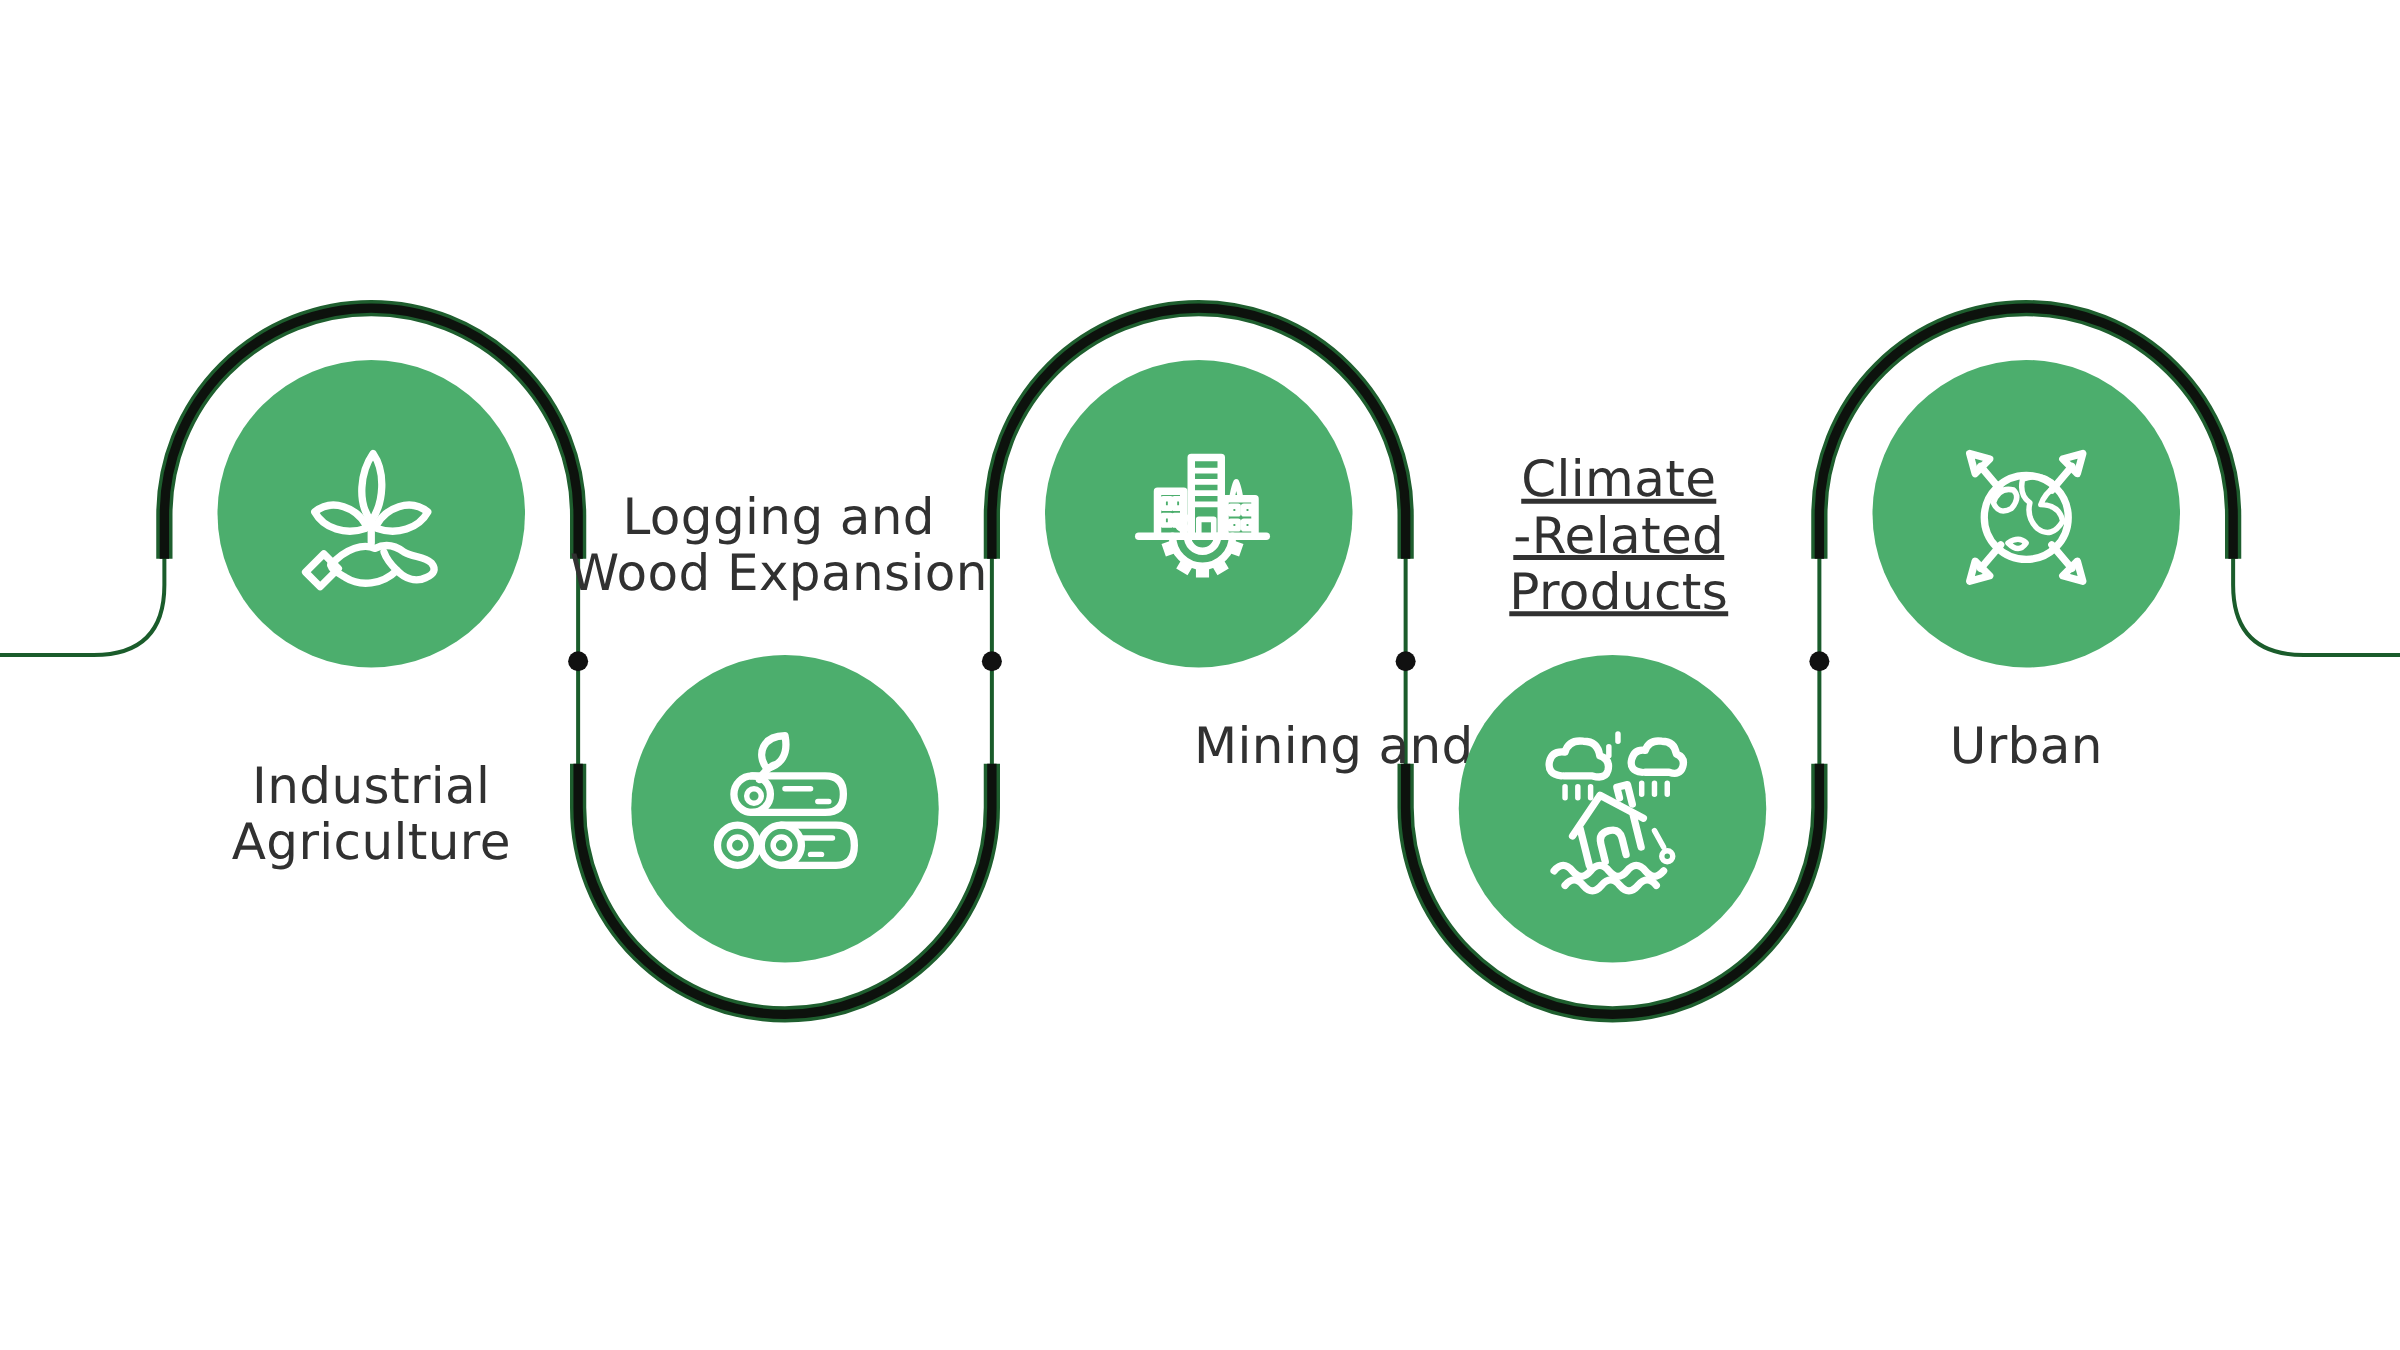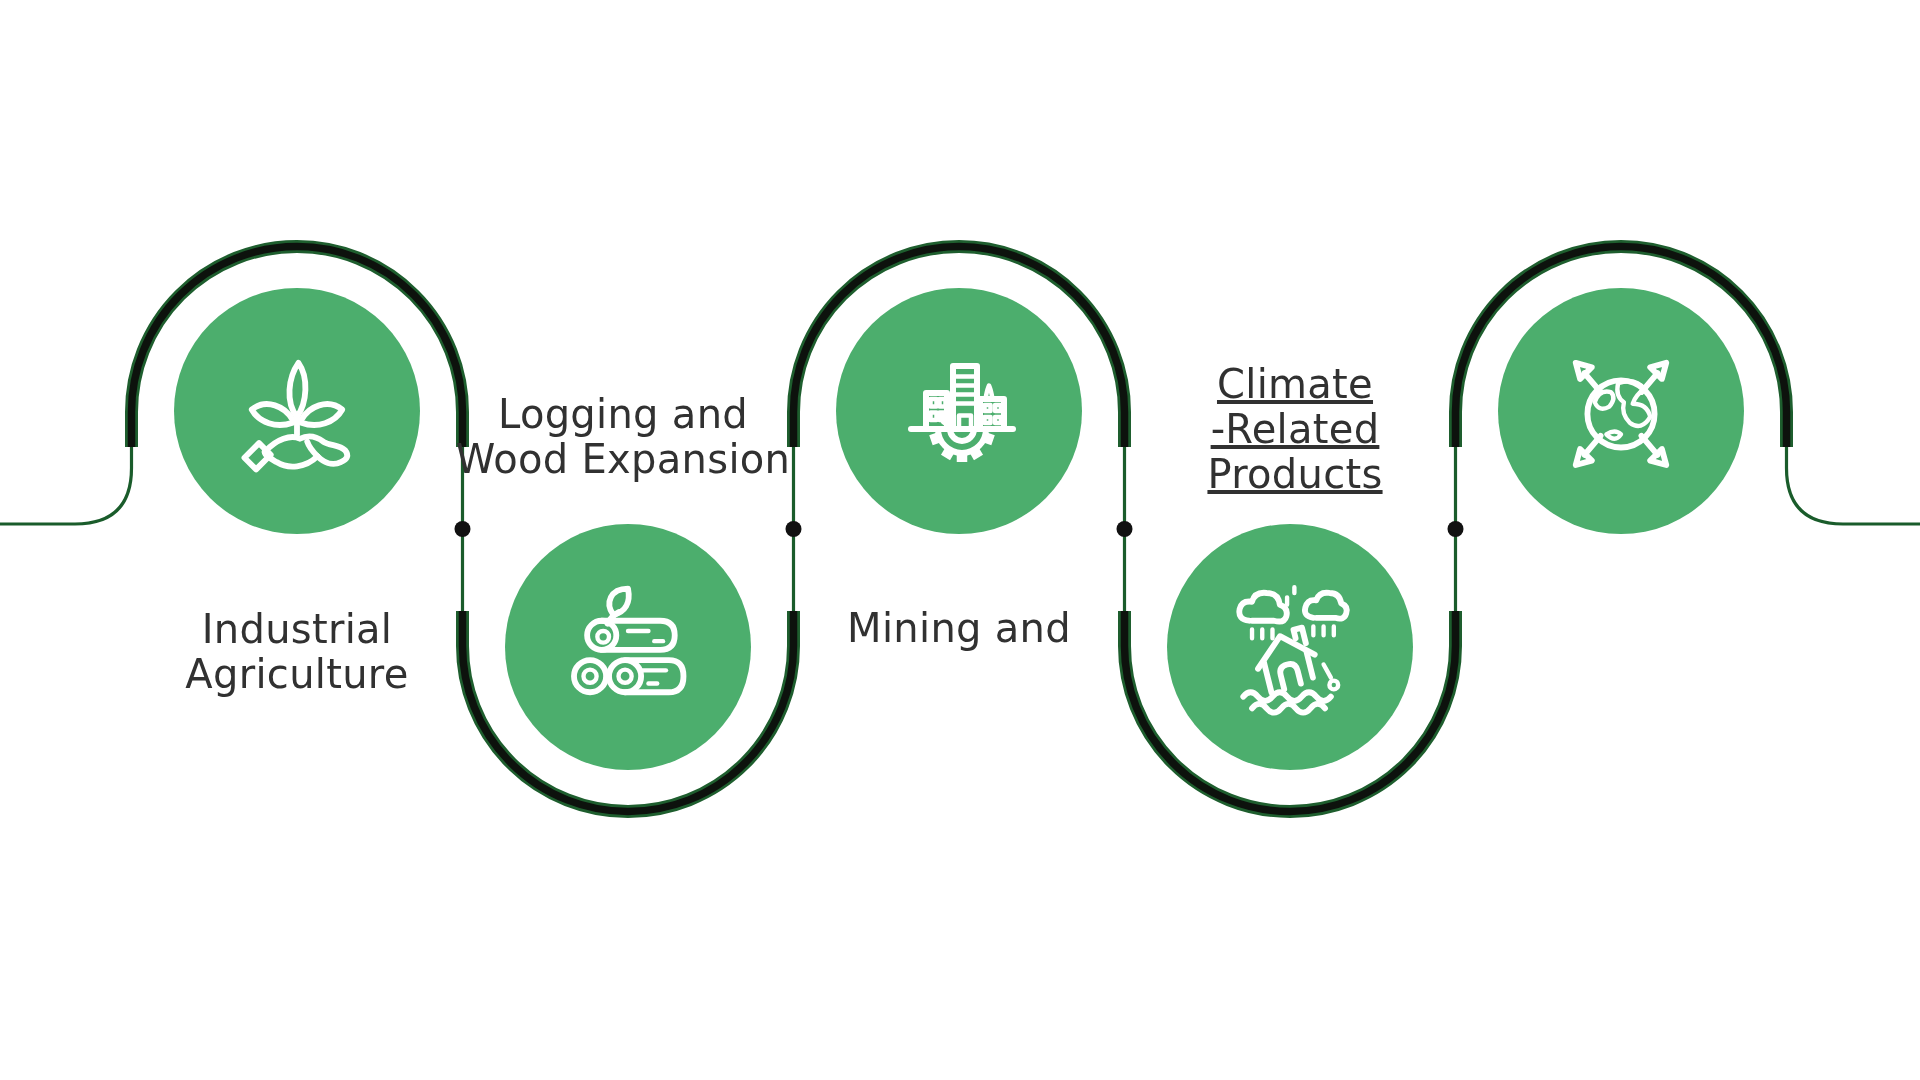--- a/index.html
+++ b/index.html
@@ -118,21 +118,21 @@
       <path d="M67 54 h4 v4 h-4 z" class="fine"></path>
       <path d="M74 54 h4 v4 h-4 z" class="fine"></path>
       <path d="M42 62 v-4" class="fine"></path>
       <circle cx="42" cy="55" r="3.5" class="fine"></circle>
       <path d="M68 40 q1 -5 2 -7 q1 2 2 7" class="fine"></path>
       <path d="M36 62 A16 16 0 0 0 68 62"></path>
       <path d="M44 62 A8 8 0 0 0 60 62"></path>
       <path class="teeth" d="M67 67.5 L72.7 69.5 M60 75.9 L63 81 M52 78 L52 84 M44 75.9 L41 81 M37 67.5 L31.3 69.5"></path>
     </svg>
   </div>
-  <div class="label" style="left:739px; top:606px;">
+  <div class="label" style="left:739px; top:575px;text-align:right;">
     <span>Mining and</span>
   </div>
 
   <div class="circle" style="left:1167px; top:524px;">
     <svg class="icon" width="146" height="146" viewBox="0 0 100 100">
       <path d="M22 32 Q14 31 15.5 24 Q17 18 24 19 Q26 12 34 13 Q42 13 43 21 Q49 23 47.5 29 Q46 34 39 32 L24 32"></path>
       <path d="M66 30 Q59 29 60.5 23 Q62 17 68 18 Q70 12 77 13 Q84 13 85 20 Q90 22 88.5 27 Q87 32 81 30 L68 30"></path>
       <path d="M24 38 v6 M31 38 v6 M38 38 v6" class="fine"></path>
       <path d="M66 36 v6 M73 36 v6 M80 36 v6" class="fine"></path>
       <path d="M48 16 v5 M53 9 v4" class="fine"></path>
@@ -164,15 +164,16 @@
       <path d="M70 20 L81 17 L78 28 Z"></path>
       <path d="M36 37 L25 24"></path>
       <path d="M19 17 L30 20 L22 28 Z"></path>
       <path d="M36 67 L25 80"></path>
       <path d="M19 87 L22 76 L30 84 Z"></path>
       <path d="M64 67 L75 80"></path>
       <path d="M81 87 L78 76 L70 84 Z"></path>
     </svg>
   </div>
   <div class="label" style="left:1401px; top:575px;">
+    <span>Urban</span>
   </div>
 
 </div>
 
 </body></html>

